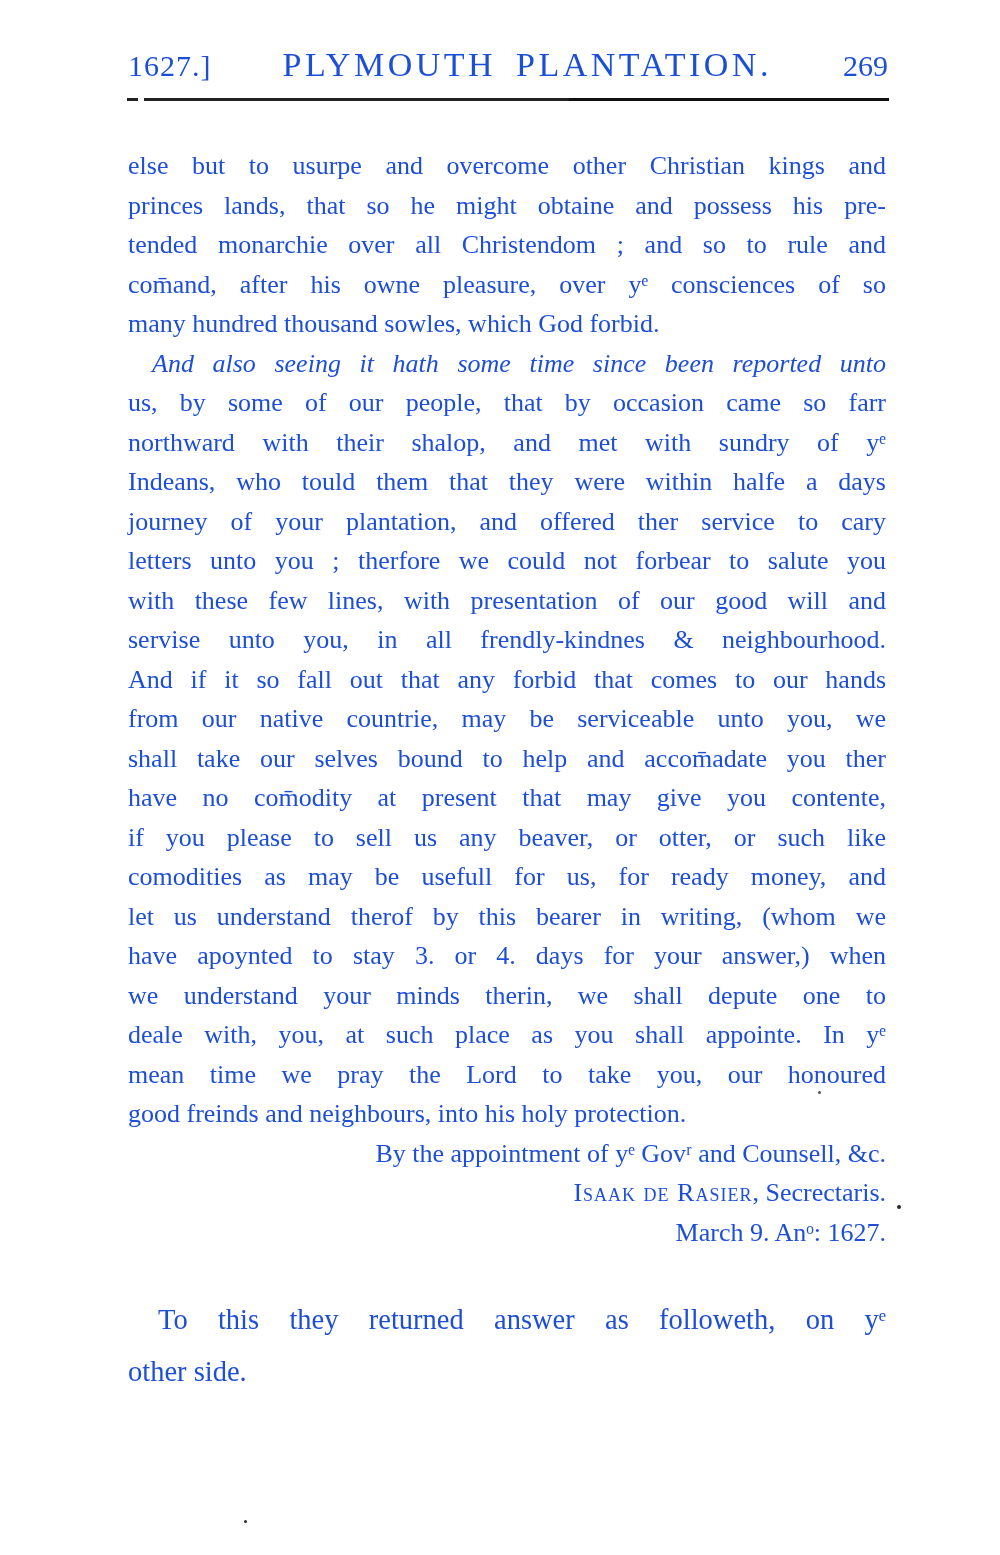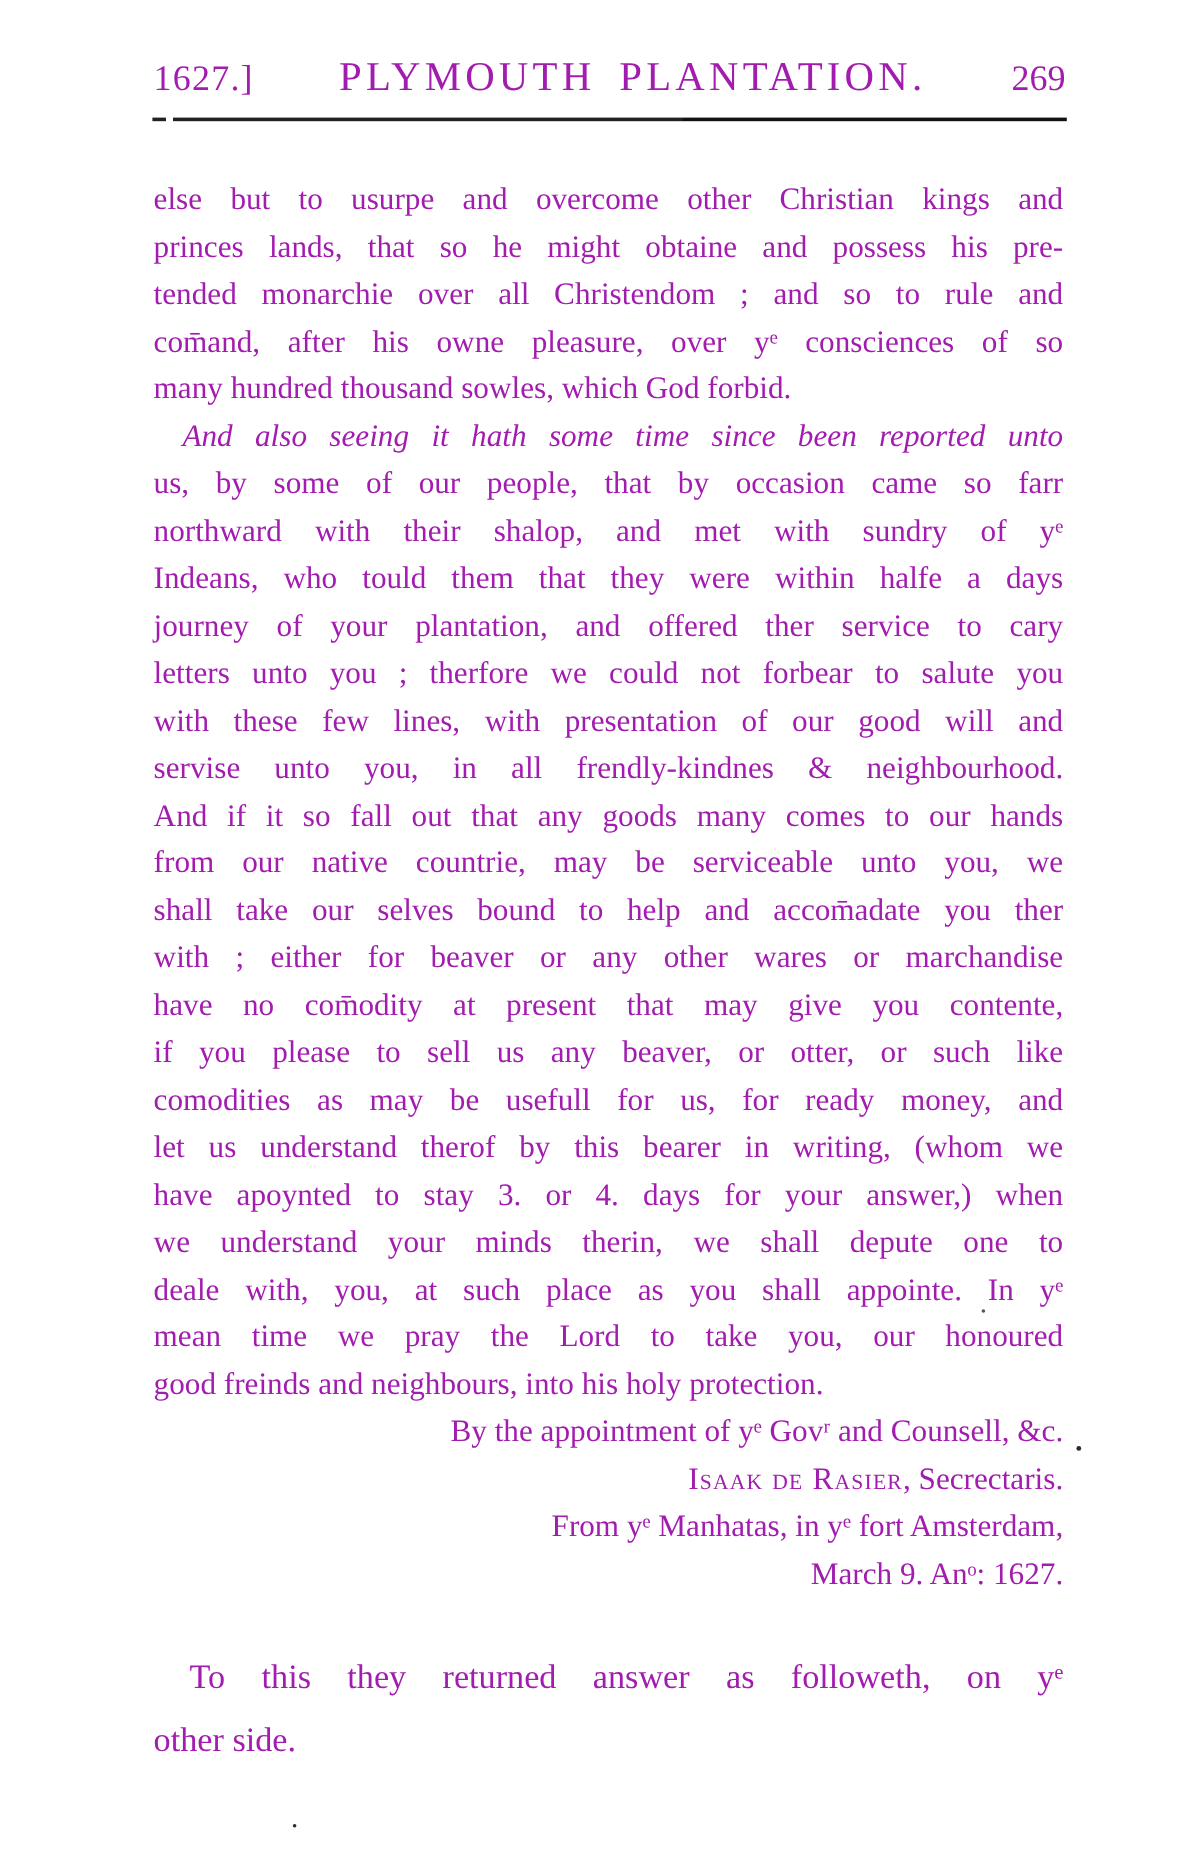--- a/index.html
+++ b/index.html
@@ -5,21 +5,21 @@
   html, body {
     margin: 0;
     padding: 0;
     background: #ffffff;
   }
   .page {
     position: relative;
     width: 1000px;
     height: 1555px;
     background: #ffffff;
-    color: #a21caf;
+    color: #1d4ed8;
     font-family: "Liberation Serif", "DejaVu Serif", serif;
     overflow: hidden;
     border-radius: 13px;
   }
   
   .running-head {
     position: absolute;
     top: 46px;
     left: 128px;
     width: 760px;
@@ -120,41 +120,39 @@
 
     <div>
       <div class="jline indent-24">And also seeing it hath some time since been reported unto</div>
       <div class="jline">us, by some of our people, that by occasion came so farr</div>
       <div class="jline">northward with their shalop, and met with sundry of yᵉ</div>
       <div class="jline">Indeans, who tould them that they were within halfe a days</div>
       <div class="jline">journey of your plantation, and offered ther service to cary</div>
       <div class="jline">letters unto you ; therfore we could not forbear to salute you</div>
       <div class="jline">with these few lines, with presentation of our good will and</div>
       <div class="jline">servise unto you, in all frendly-kindnes &amp; neighbourhood.</div>
-      <div class="jline">And if it so fall out that any goods many comes to our hands</div>
+      <div class="jline">And if it so fall out that any forbid that comes to our hands</div>
       <div class="jline">from our native countrie, may be serviceable unto you, we</div>
       <div class="jline">shall take our selves bound to help and accom̄adate you ther</div>
-      <div class="jline">with ; either for beaver or any other wares or marchandise</div>
       <div class="jline">have no com̄odity at present that may give you contente,</div>
       <div class="jline">if you please to sell us any beaver, or otter, or such like</div>
       <div class="jline">comodities as may be usefull for us, for ready money, and</div>
       <div class="jline">let us understand therof by this bearer in writing, (whom we</div>
       <div class="jline">have apoynted to stay 3. or 4. days for your answer,) when</div>
       <div class="jline">we understand your minds therin, we shall depute one to</div>
       <div class="jline">deale with, you, at such place as you shall appointe.  In yᵉ</div>
       <div class="jline">mean time we pray the Lord to take you, our honoured</div>
       <div class="lastline">good freinds and neighbours, into his holy protection.</div>
     </div>
 
     <div>
       <div class="close-line by-line">By the appointment of yᵉ Govʳ and Counsell, &amp;c.</div>
       <div class="close-line sig-line">
         <span class="smallcaps">Isaak de Rasier</span><span>, Secrectaris.</span>
       </div>
-      <div class="close-line from-line">From yᵉ Manhatas, in yᵉ fort Amsterdam,</div>
       <div class="close-line date-line">March 9. Anᵒ: 1627.</div>
     </div>
 
     <div class="afterword">
       <div class="jline indent-30">To this they returned answer as followeth, on yᵉ</div>
       <div class="lastline">other side.</div>
     </div>
 
   </div>
 

